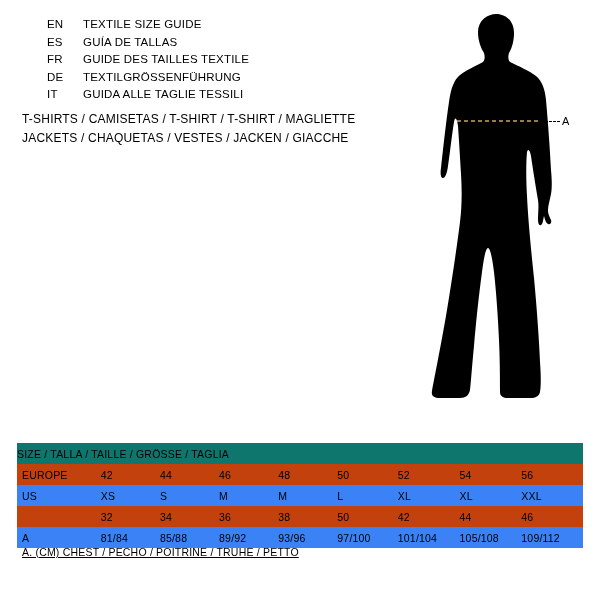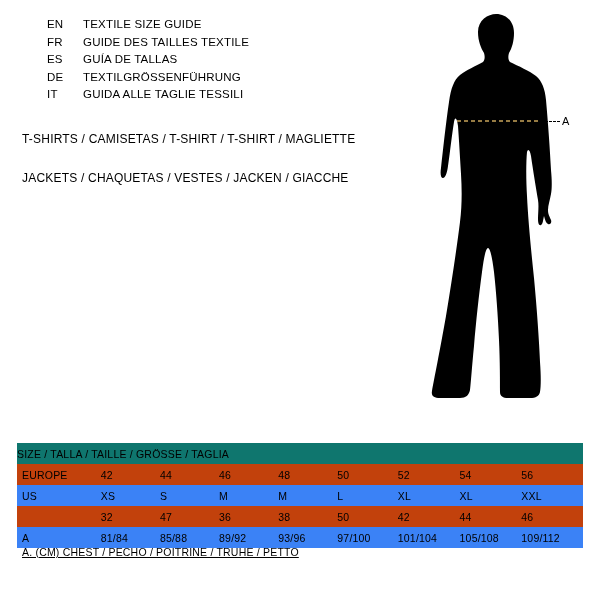--- a/index.html
+++ b/index.html
@@ -52,21 +52,20 @@
     left: 22px;
     top: 110px;
     width: 380px;
   }
   .cat-line {
     font-size: 12px;
     line-height: 19px;
     letter-spacing: 0.2px;
     text-transform: uppercase;
     font-weight: 400;
-    margin-top: 20px;
   }
 
   
   .figure-wrap {
     position: absolute;
     left: 400px;
     top: 10px;
     width: 200px;
     height: 400px;
   }
@@ -147,26 +146,26 @@
 <body>
 
 <div class="page">
 
   <div class="lang-block">
     <div class="lang-row">
       <span class="lang-code">EN</span>
       <span class="lang-text">Textile size guide</span>
     </div>
     <div class="lang-row">
+      <span class="lang-code">ES</span>
+      <span class="lang-text">Guía de tallas</span>
+    </div>
+    <div class="lang-row">
       <span class="lang-code">FR</span>
       <span class="lang-text">Guide des tailles textile</span>
-    </div>
-    <div class="lang-row">
-      <span class="lang-code">ES</span>
-      <span class="lang-text">Guía de tallas</span>
     </div>
     <div class="lang-row">
       <span class="lang-code">DE</span>
       <span class="lang-text">Textilgrößenführung</span>
     </div>
     <div class="lang-row">
       <span class="lang-code">IT</span>
       <span class="lang-text">Guida alle taglie tessili</span>
     </div>
   </div>
@@ -257,21 +256,21 @@
         <td class="c-val">M</td>
         <td class="c-val">M</td>
         <td class="c-val">L</td>
         <td class="c-val">XL</td>
         <td class="c-val">XL</td>
         <td class="c-val">XXL</td>
       </tr>
       <tr class="row-light">
         <td class="c-label"></td>
         <td class="c-val">32</td>
-        <td class="c-val">47</td>
+        <td class="c-val">34</td>
         <td class="c-val">36</td>
         <td class="c-val">38</td>
         <td class="c-val">50</td>
         <td class="c-val">42</td>
         <td class="c-val">44</td>
         <td class="c-val">46</td>
       </tr>
       <tr class="row-dark">
         <td class="c-label">A</td>
         <td class="c-val">81/84</td>

